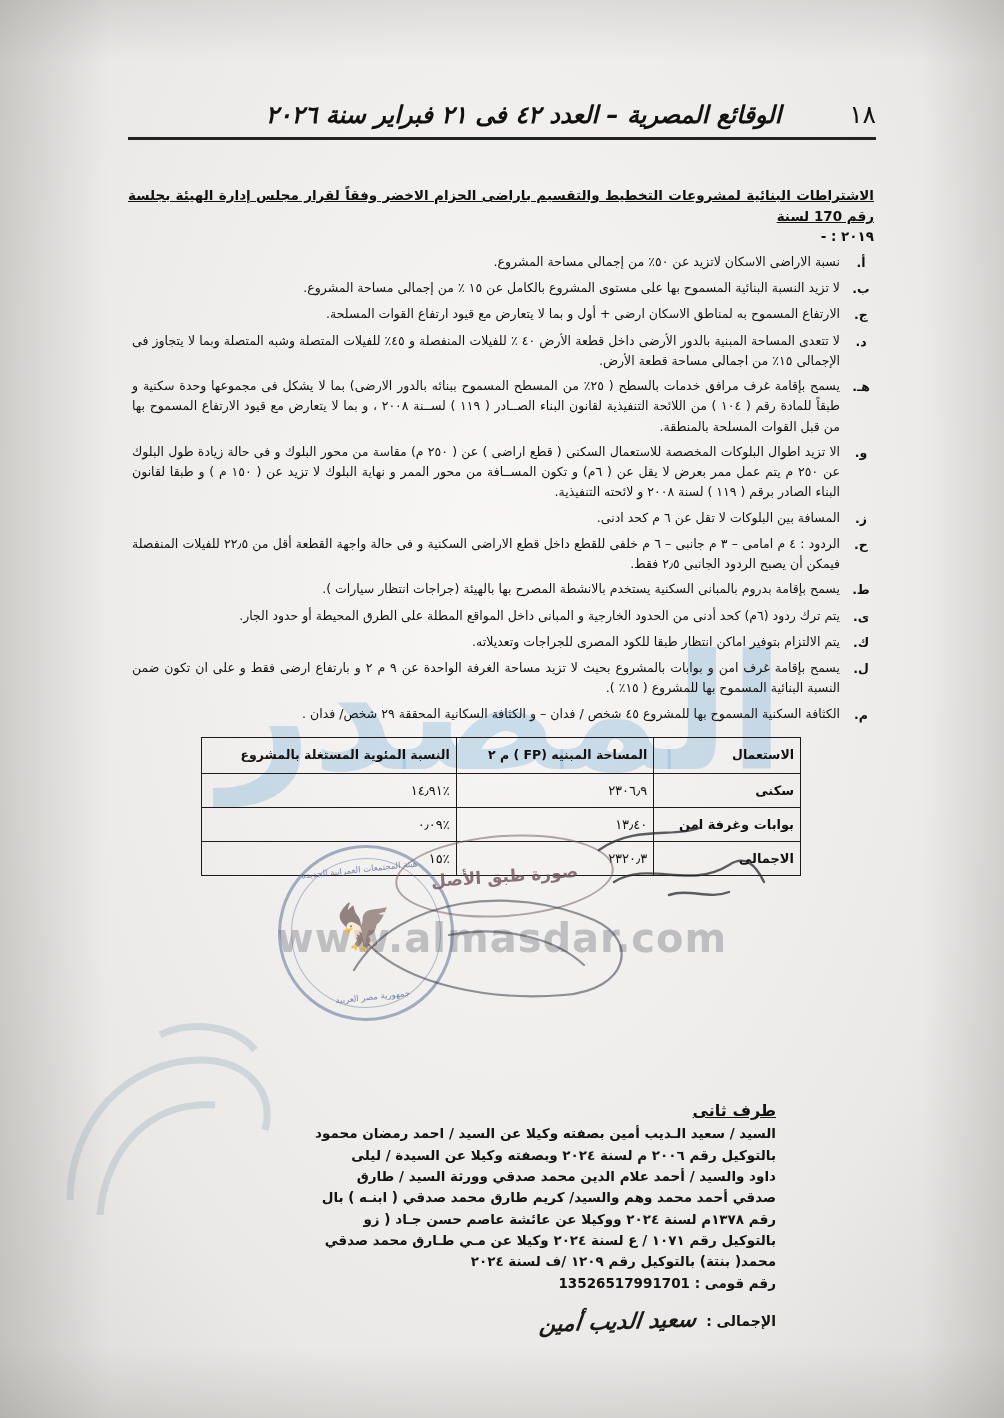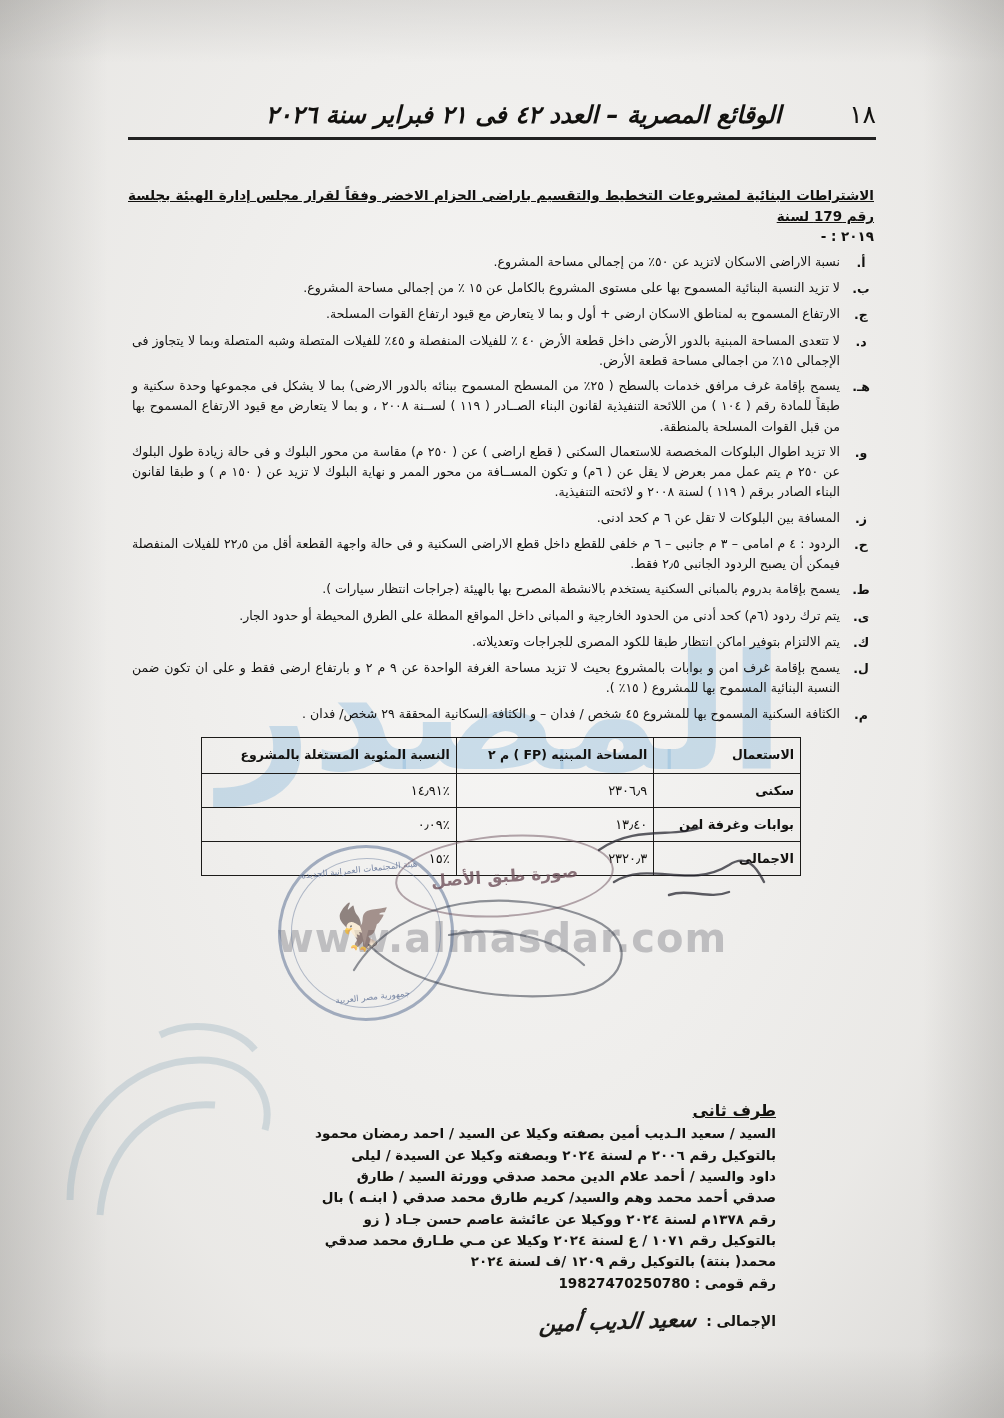--- a/index.html
+++ b/index.html
@@ -338,21 +338,21 @@
   <div class="header">
     <div class="header-row">
       <div class="page-number">١٨</div>
       <div class="header-title">الوقائع المصرية – العدد ٤٢ فى ٢١ فبراير سنة ٢٠٢٦</div>
     </div>
     <div class="header-rule"></div>
   </div>
 
   <div class="content">
 
-    <div class="section-title">الاشتراطات البنائية لمشروعات التخطيط والتقسيم باراضى الحزام الاخضر وفقاً لقرار مجلس إدارة الهيئة بجلسة رقم 179 لسنة</div>
+    <div class="section-title">الاشتراطات البنائية لمشروعات التخطيط والتقسيم باراضى الحزام الاخضر وفقاً لقرار مجلس إدارة الهيئة بجلسة رقم 170 لسنة</div>
     <div class="session-line">٢٠١٩ : -</div>
 
     <ul class="clause-list">
       <li class="clause">
         <div class="clause-marker">أ.</div>
         <div class="clause-text">نسبة الاراضى الاسكان لاتزيد عن ٥٠٪ من إجمالى مساحة المشروع.</div>
       </li>
       <li class="clause">
         <div class="clause-marker">ب.</div>
         <div class="clause-text">لا تزيد النسبة البنائية المسموح بها على مستوى المشروع بالكامل عن ١٥ ٪ من إجمالى مساحة المشروع.</div>
@@ -466,21 +466,21 @@
 
   <div class="footer-block">
     <div class="footer-title">طرف ثانى</div>
     <div class="footer-line">السيد / سعيد الـديب أمين بصفته وكيلا عن السيد / احمد رمضان محمود</div>
     <div class="footer-line">بالتوكيل رقم ٢٠٠٦ م لسنة ٢٠٢٤ وبصفته وكيلا عن السيدة / ليلى</div>
     <div class="footer-line">داود والسيد / أحمد علام الدين محمد صدقي وورثة السيد / طارق</div>
     <div class="footer-line">صدقي أحمد محمد  وهم والسيد/ كريم طارق محمد صدقي ( ابنـه ) بال</div>
     <div class="footer-line">رقم ١٣٧٨م لسنة ٢٠٢٤ ووكيلا عن عائشة عاصم حسن جـاد ( زو</div>
     <div class="footer-line">بالتوكيل رقم ١٠٧١ / ع لسنة ٢٠٢٤ وكيلا عن مـي طـارق محمد صدقي</div>
     <div class="footer-line">محمد( بنتة)  بالتوكيل رقم ١٢٠٩ /ف لسنة ٢٠٢٤</div>
-    <div class="footer-line">رقم قومى : 19827470250780</div>
+    <div class="footer-line">رقم قومى : 13526517991701</div>
 
     <div class="sig-row">
       <div class="sig-label">الإجمالى :</div>
       <div class="sig-script">سعيد الديب أمين</div>
     </div>
   </div>
 
 </div>
 
 </body></html>

